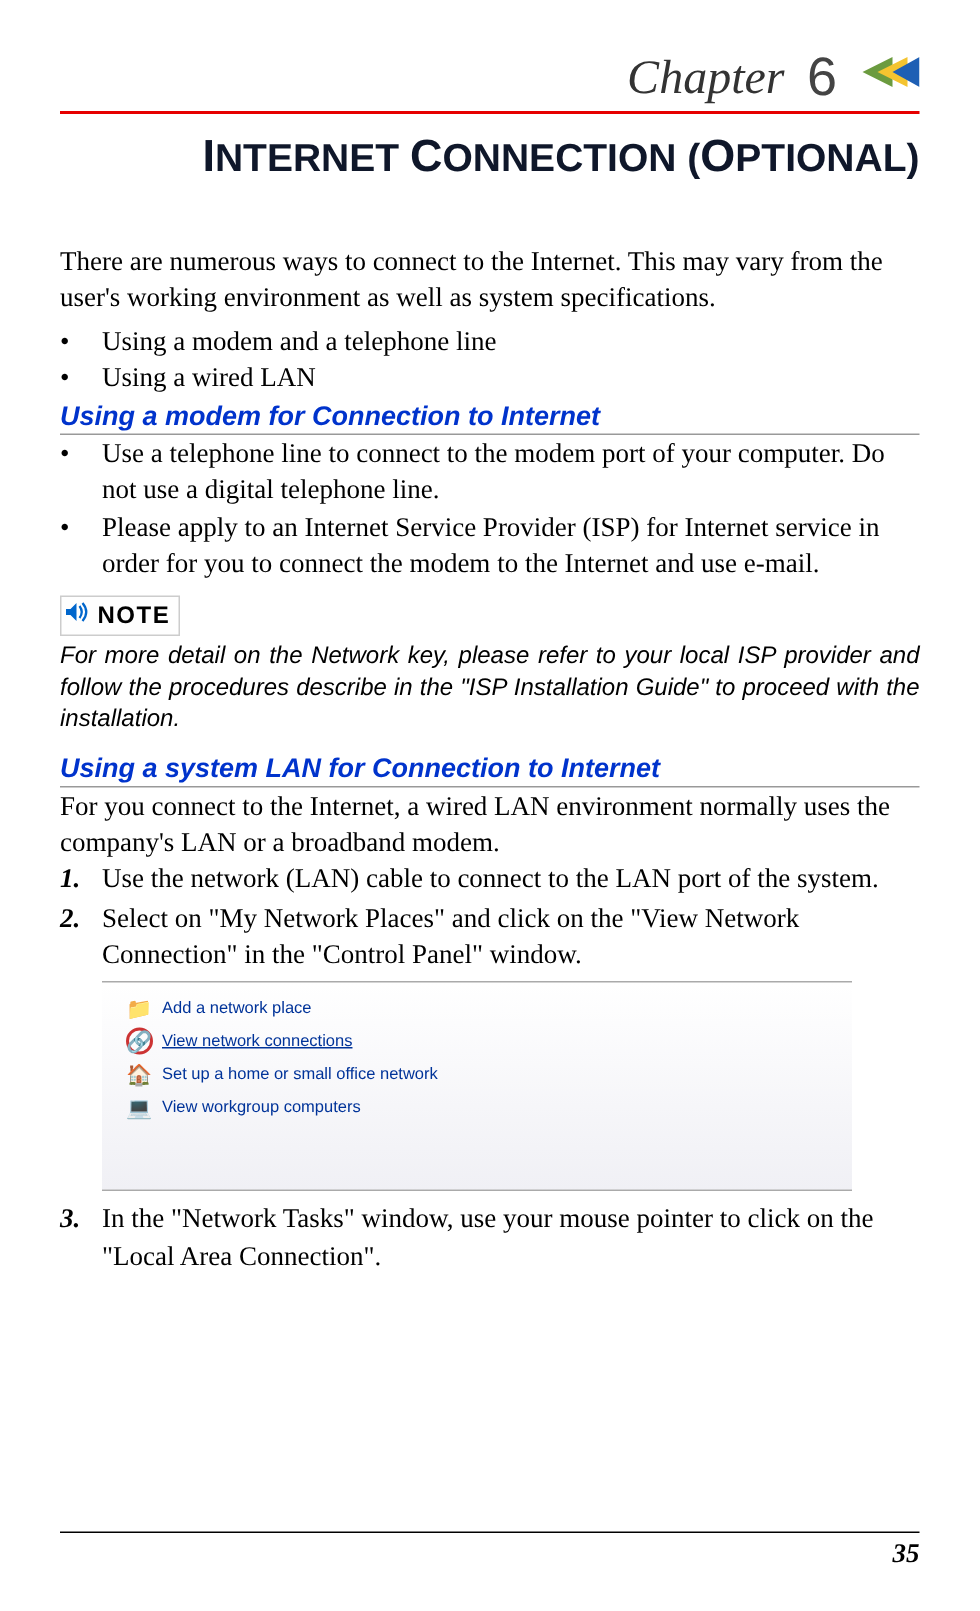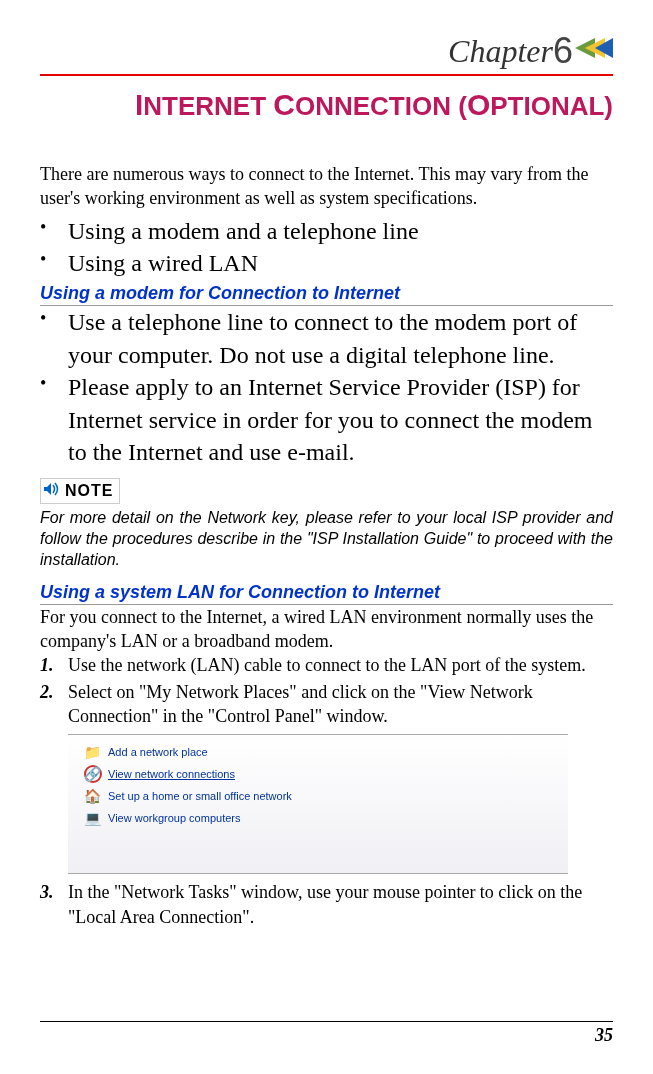--- a/index.html
+++ b/index.html
@@ -19,57 +19,58 @@
       text-align: right;
       font-family: 'Brush Script MT', cursive;
       font-size: 32px;
       font-style: italic;
       color: #333;
       margin-bottom: 2px;
       position: relative;
       display: flex;
       align-items: center;
       justify-content: flex-end;
+      gap: 15px;
     }
     .chapter-num {
       font-family: Arial, sans-serif;
       font-size: 36px;
       font-style: normal;
       font-weight: normal;
       color: #444;
     }
     .arrow-icon {
       display: inline-block;
     }
     .divider {
       border-top: 2px solid #e60000;
       margin-bottom: 12px;
     }
     .page-title {
       text-align: right;
-      color: #be185d;
+      color: #0f172a;
       font-family: Arial, sans-serif;
       font-weight: bold;
       font-size: 26px;
       margin-bottom: 40px;
     }
     .page-title .cap {
       font-size: 30px;
     }
     .intro-text {
       font-size: 18px;
       line-height: 1.35;
       margin-bottom: 4px;
     }
     .bullet-list {
       list-style: none;
       margin-bottom: 4px;
     }
     .bullet-list li {
-      font-size: 24px;
+      font-size: 18px;
       line-height: 1.35;
       padding-left: 28px;
       position: relative;
     }
     .bullet-list li::before {
       content: "•";
       position: absolute;
       left: 0;
       font-size: 18px;
     }

